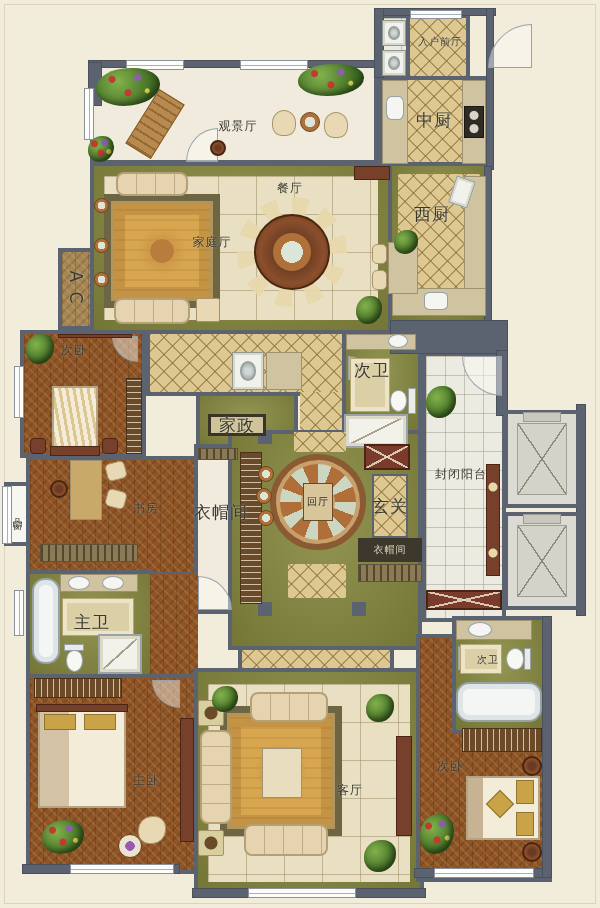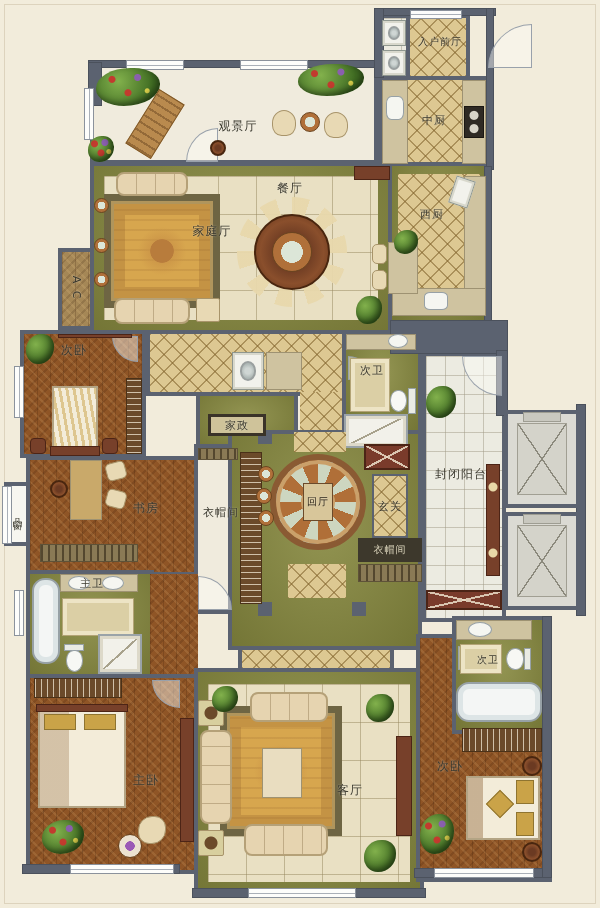--- a/index.html
+++ b/index.html
@@ -13,21 +13,21 @@
   .door{position:absolute;border:1px solid #99a1ab;background:rgba(252,252,248,.45);box-sizing:border-box;}
   .tl{border-radius:100% 0 0 0}.tr{border-radius:0 100% 0 0}.bl{border-radius:0 0 0 100%}
   .wood{background-color:#8f5526;background-image:repeating-linear-gradient(90deg,rgba(55,25,5,.20) 0 1px,transparent 1px 13px),repeating-linear-gradient(45deg,rgba(255,215,150,.12) 0 2px,transparent 2px 7px),repeating-linear-gradient(-45deg,rgba(40,15,0,.14) 0 2px,transparent 2px 7px);}
   .tile{background-color:#e9e0c3;background-image:linear-gradient(rgba(150,135,95,.5) 1px,transparent 1px),linear-gradient(90deg,rgba(150,135,95,.5) 1px,transparent 1px);background-size:38px 38px;}
   .dtile{background-color:#ddc892;background-image:repeating-linear-gradient(45deg,rgba(130,100,45,.55) 0 1px,transparent 1px 12px),repeating-linear-gradient(-45deg,rgba(130,100,45,.55) 0 1px,transparent 1px 12px);}
   .wtile{background-color:#ecebe1;background-image:linear-gradient(rgba(160,155,135,.5) 1px,transparent 1px),linear-gradient(90deg,rgba(160,155,135,.5) 1px,transparent 1px);background-size:19px 19px;}
   .olive{background-color:#87893f;background-image:radial-gradient(ellipse at 50% 40%,rgba(255,255,255,.10),rgba(0,0,0,.14));}
   .cream{background:#f0ebdd;}
   .f{position:absolute;box-sizing:border-box;}
   .lbl{position:absolute;font-size:12px;color:#3a382d;letter-spacing:1px;white-space:nowrap;transform:translate(-50%,-50%);text-shadow:0 0 2px rgba(255,255,255,.45);z-index:30;}
-  .s11{font-size:11px}.s10{font-size:10px}
+  .s11{font-size:17px}.s10{font-size:10px}
   .vert{writing-mode:vertical-rl;letter-spacing:2px;}
   .counter{background:#cfc3a0;border:1px solid #9e9272;}
   .dark-cab{background:#77402a;border:1px solid #4c2416;}
   .ward{background:#6b4a2a;border:1px solid #4a3118;background-image:repeating-linear-gradient(90deg,rgba(242,232,212,.75) 0 1px,transparent 1px 6px);}
   .wardv{background-image:repeating-linear-gradient(0deg,rgba(242,232,212,.75) 0 1px,transparent 1px 6px);}
   .bed{background:#f3ecd9;border:2px solid #b3a484;}
   .pil{background:#caa348;border:1px solid #8f7430;}
   .sofa{background:#e6d4b0;border:2px solid #b5a178;border-radius:8px;background-image:repeating-linear-gradient(90deg,transparent 0 18px,rgba(120,95,55,.35) 18px 19px);}
   .sofav{background-image:repeating-linear-gradient(0deg,transparent 0 18px,rgba(120,95,55,.35) 18px 19px);}
   .rug{background:#d7a64e;border:7px solid #6e6543;box-shadow:inset 0 0 0 3px #b0955c,inset 0 0 0 14px rgba(140,90,40,.25);background-image:radial-gradient(circle at 50% 50%,#b87c3c 16%,rgba(200,144,69,.6) 17%,transparent 34%),repeating-linear-gradient(0deg,rgba(120,70,30,.12) 0 2px,transparent 2px 10px);}
@@ -274,31 +274,31 @@
   <div class="f pil" style="left:516px;top:812px;width:18px;height:24px"></div>
   <div class="f pil" style="left:490px;top:794px;width:20px;height:20px;transform:rotate(45deg)"></div>
   <div class="f tblround" style="left:522px;top:756px;width:20px;height:20px"></div>
   <div class="f tblround" style="left:522px;top:842px;width:20px;height:20px"></div>
   <div class="f plant flower" style="left:420px;top:814px;width:34px;height:40px"></div>
 
   <span class="lbl" style="left:238px;top:126px">观景厅</span>
   <span class="lbl s10" style="left:440px;top:42px">入户前厅</span>
   <span class="lbl s11" style="left:434px;top:120px">中厨</span>
   <span class="lbl" style="left:290px;top:188px">餐厅</span>
-  <span class="lbl" style="left:212px;top:231px">家庭厅</span>
+  <span class="lbl" style="left:212px;top:242px">家庭厅</span>
   <span class="lbl s11" style="left:432px;top:214px">西厨</span>
   <span class="lbl vert s11" style="left:76px;top:288px">A C</span>
   <span class="lbl" style="left:74px;top:350px">次卧</span>
   <span class="lbl s11" style="left:372px;top:370px">次卫</span>
   <span class="lbl s11" style="left:237px;top:425px">家政</span>
   <span class="lbl" style="left:146px;top:508px">书房</span>
   <span class="lbl vert s10" style="left:17px;top:512px">凸窗</span>
   <span class="lbl s11" style="left:221px;top:512px">衣帽间</span>
   <span class="lbl s10" style="left:318px;top:502px;color:#2d2417;background:#d8c69a;padding:11px 3px;border:1px solid #6b4a2a">回厅</span>
   <span class="lbl s11" style="left:390px;top:506px">玄关</span>
   <span class="lbl s10" style="left:390px;top:550px;color:#d9d2ba;text-shadow:none">衣帽间</span>
   <span class="lbl" style="left:461px;top:474px">封闭阳台</span>
-  <span class="lbl s11" style="left:92px;top:583px">主卫</span>
+  <span class="lbl s11" style="left:92px;top:622px">主卫</span>
   <span class="lbl" style="left:146px;top:780px">主卧</span>
   <span class="lbl" style="left:350px;top:790px">客厅</span>
   <span class="lbl s10" style="left:488px;top:660px">次卫</span>
   <span class="lbl" style="left:450px;top:766px">次卧</span>
 </div>
 
 </body></html>

